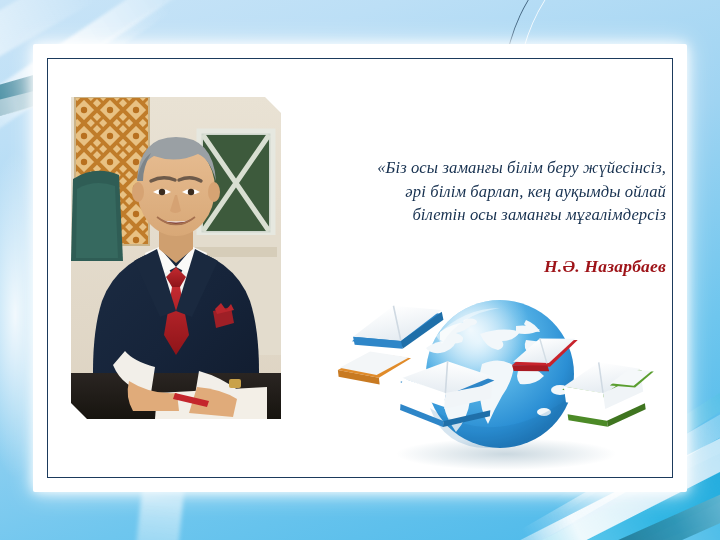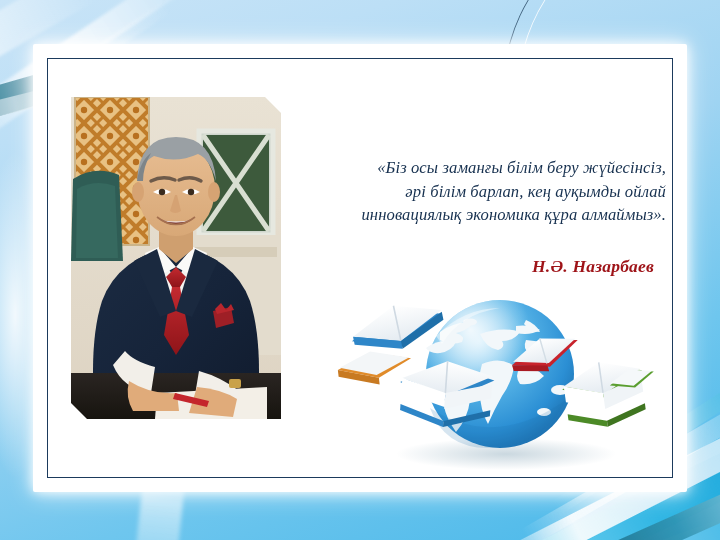--- a/index.html
+++ b/index.html
@@ -132,21 +132,21 @@
     font-family: "Liberation Serif", serif;
     font-style: italic;
     font-size: 16.6px;
     line-height: 23.5px;
     color: #16304f;
     letter-spacing: .1px;
   }
   .quote-block .ql { display:block; white-space: nowrap; }
   .attribution {
     position: absolute;
-    left: 240px; top: 256px;
+    left: 252px; top: 256px;
     width: 414px;
     text-align: right;
     font-family: "Liberation Serif", serif;
     font-style: italic;
     font-weight: bold;
     font-size: 17.5px;
     color: #9e1318;
     letter-spacing: .2px;
   }
 
@@ -285,21 +285,21 @@
         <path d="M104 296 l34 8 -2 6 -34 -8 Z" fill="#c4262c"></path>
 
         <rect x="158" y="282" width="12" height="9" rx="2" fill="#c9a24a"></rect>
       </svg>
     </div>
   </div>
 
   <div class="quote-block">
     <span class="ql">«Біз осы заманғы білім беру жүйесінсіз,</span>
     <span class="ql">әрі білім барлап, кең ауқымды ойлай</span>
-    <span class="ql">инновациялық экономика құра алмаймыз».</span>
+    <span class="ql">білетін осы заманғы мұғалімдерсіз</span>
   </div>
   <div class="attribution">Н.Ә. Назарбаев</div>
 
   <div class="art">
     <svg viewBox="0 0 346 196" xmlns="http://www.w3.org/2000/svg" role="img" aria-label="globe with books">
       <defs>
         <radialGradient id="globeG" cx="36%" cy="28%" r="78%">
           <stop offset="0" stop-color="#bfe6fa"></stop>
           <stop offset="38%" stop-color="#5ab6e8"></stop>
           <stop offset="78%" stop-color="#2b8fd4"></stop>

